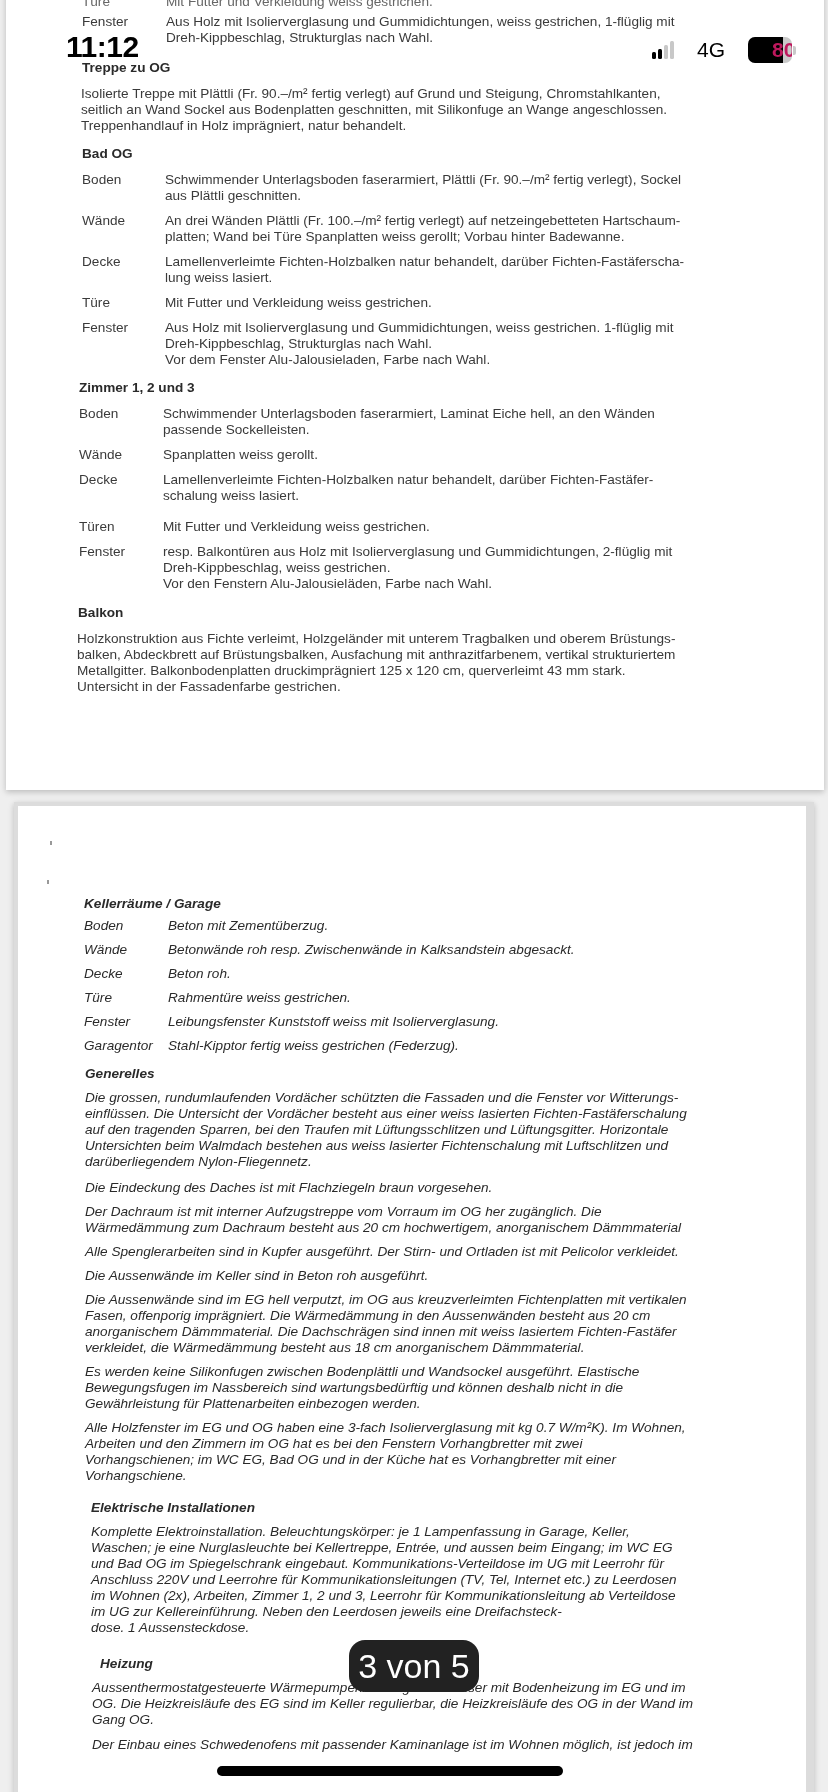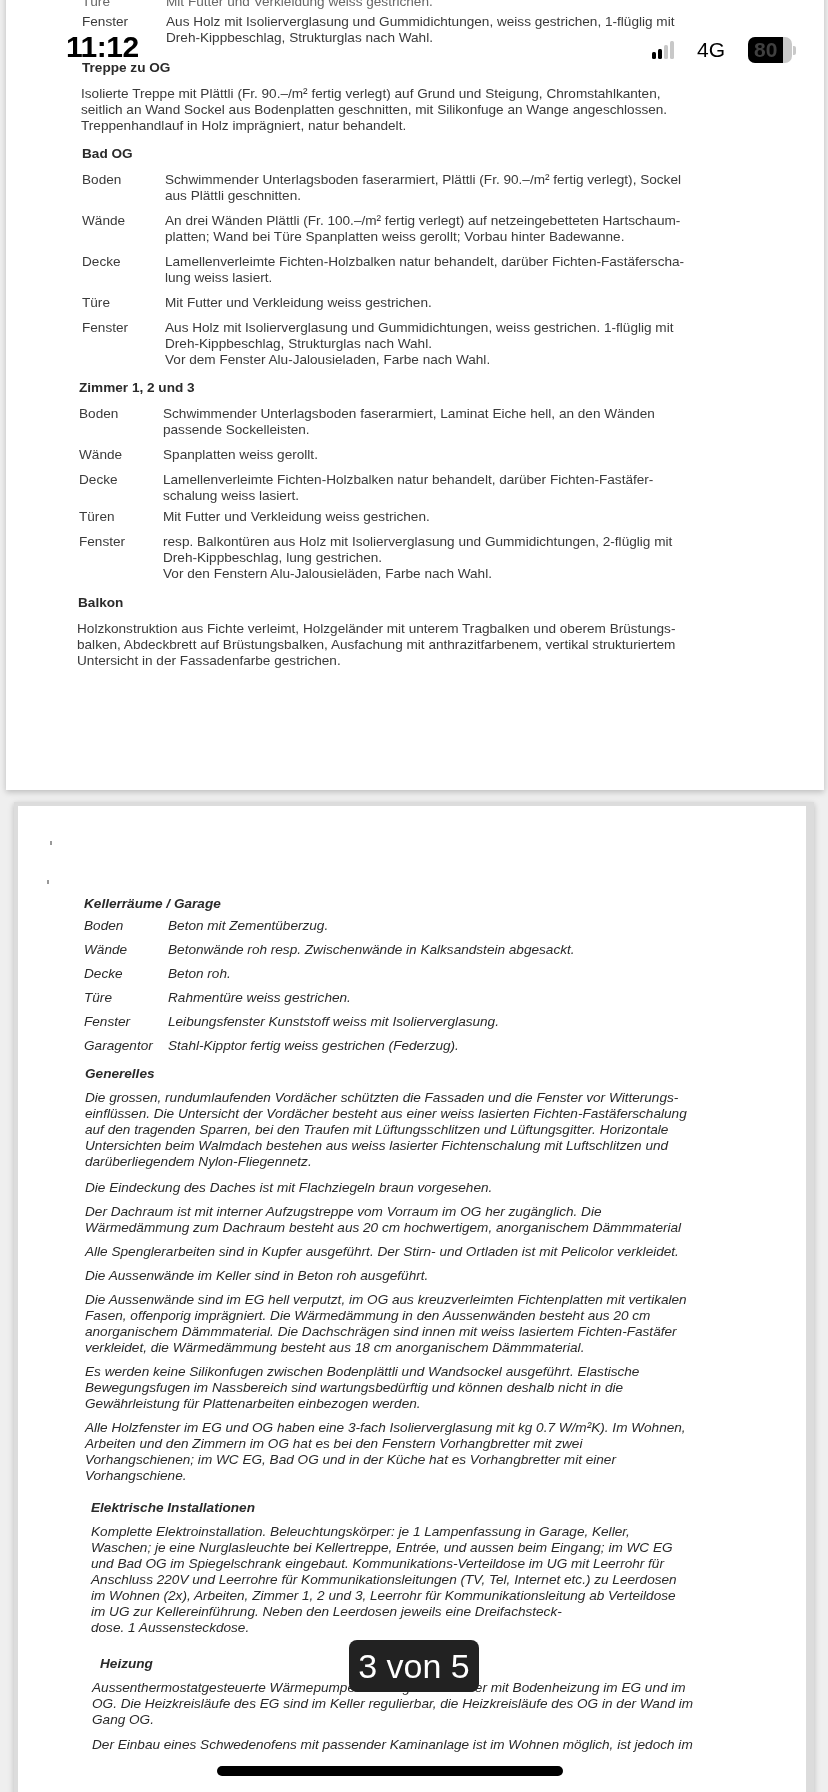--- a/index.html
+++ b/index.html
@@ -23,24 +23,24 @@
   
   .status-time { position: absolute; left: 66px; top: 30px; font-size: 30px; font-weight: bold; color: #000; letter-spacing: -0.5px; font-family: "Liberation Sans", sans-serif; }
   .status-right { position: absolute; left: 652px; top: 37px; display: flex; align-items: center; gap: 23px; }
   .signal { display: flex; align-items: flex-end; gap: 2px; height: 18px; }
   .signal span { width: 4px; border-radius: 1.5px; background: #c8c8c8; }
   .signal span.on { background: #000; }
   .net { font-size: 21px; color: #000; }
   .battery { display: flex; align-items: center; }
   .battery .body { position: relative; width: 44px; height: 26px; background: #c9c9c9; border-radius: 7px; overflow: hidden; }
   .battery .fill { position: absolute; left: 0; top: 0; bottom: 0; background: #000; }
-  .battery .val { position: absolute; left: 0; right: 0; top: 0; bottom: 0; text-align: left; padding-left: 6px; font-weight: bold; font-size: 21px; line-height: 26px; color: #404040; }
+  .battery .val { position: absolute; left: 0; right: 0; top: 0; bottom: 0; text-align: left; padding-left: 24px; font-weight: bold; font-size: 21px; line-height: 26px; color: #be185d; }
   .battery .nub { width: 3px; height: 9px; background: #c9c9c9; border-radius: 0 2px 2px 0; margin-left: 1px; }
 
-  .page-indicator { position: absolute; left: 349px; top: 1640px; width: 130px; height: 52px; background: #222; border-radius: 8px; color: #fff; font-size: 34px; text-align: center; line-height: 52px; }
+  .page-indicator { position: absolute; left: 349px; top: 1640px; width: 130px; height: 52px; background: #222; border-radius: 16px; color: #fff; font-size: 34px; text-align: center; line-height: 52px; }
   .home-indicator { position: absolute; left: 217px; top: 1766px; width: 346px; height: 10px; border-radius: 5px; background: #000; }
 
   .speck { position: absolute; width: 2px; height: 4px; background: #999; }
 </style>
 </head>
 <body>
 
 <div class="page" id="page-top"></div>
 
 <div class="doc" style="left:82px; top:-6px; width:700px;">
@@ -117,40 +117,41 @@
           <div>Spanplatten weiss gerollt.</div>
         </div>
       </div>
       <div class="row" style="margin-top: 9px;">
         <div class="lbl" style="flex-basis: 84px;">Decke</div>
         <div class="txt">
           <div>Lamellenverleimte Fichten-Holzbalken natur behandelt, darüber Fichten-Fastäfer-</div>
           <div>schalung weiss lasiert.</div>
         </div>
       </div>
-      <div class="row" style="margin-top: 5px;">
+      <div class="row" style="margin-top: 15px;">
         <div class="lbl" style="flex-basis: 84px;">Türen</div>
         <div class="txt">
           <div>Mit Futter und Verkleidung weiss gestrichen.</div>
         </div>
       </div>
       <div class="row" style="margin-top: 9px;">
         <div class="lbl" style="flex-basis: 84px;">Fenster</div>
         <div class="txt">
           <div>resp. Balkontüren aus Holz mit Isolierverglasung und Gummidichtungen, 2-flüglig mit</div>
-          <div>Dreh-Kippbeschlag, lung gestrichen.</div>
+          <div>Dreh-Kippbeschlag, weiss gestrichen.</div>
           <div>Vor den Fenstern Alu-Jalousieläden, Farbe nach Wahl.</div>
         </div>
       </div>
     </div>
 
   <div class="hdr" style="margin-top:13px; margin-left:-4px;">Balkon</div>
   <div class="par" style="margin-top:10px; margin-left:-5px;">
     <div>Holzkonstruktion aus Fichte verleimt, Holzgeländer mit unterem Tragbalken und oberem Brüstungs-</div>
     <div>balken, Abdeckbrett auf Brüstungsbalken, Ausfachung mit anthrazitfarbenem, vertikal strukturiertem</div>
+    <div>Metallgitter. Balkonbodenplatten druckimprägniert 125 x 120 cm, querverleimt 43 mm stark.</div>
     <div>Untersicht in der Fassadenfarbe gestrichen.</div>
   </div>
 </div>
 
 <div class="page" id="page-bottom"></div>
 <div class="speck" style="left:50px; top:841px;"></div>
 <div class="speck" style="left:47px; top:880px;"></div>
 
 <div class="doc" style="left:84px; top:896px; width:680px; color:#2a2a2a;font-style:italic;">
   <div class="hdr">Kellerräume / Garage</div>

